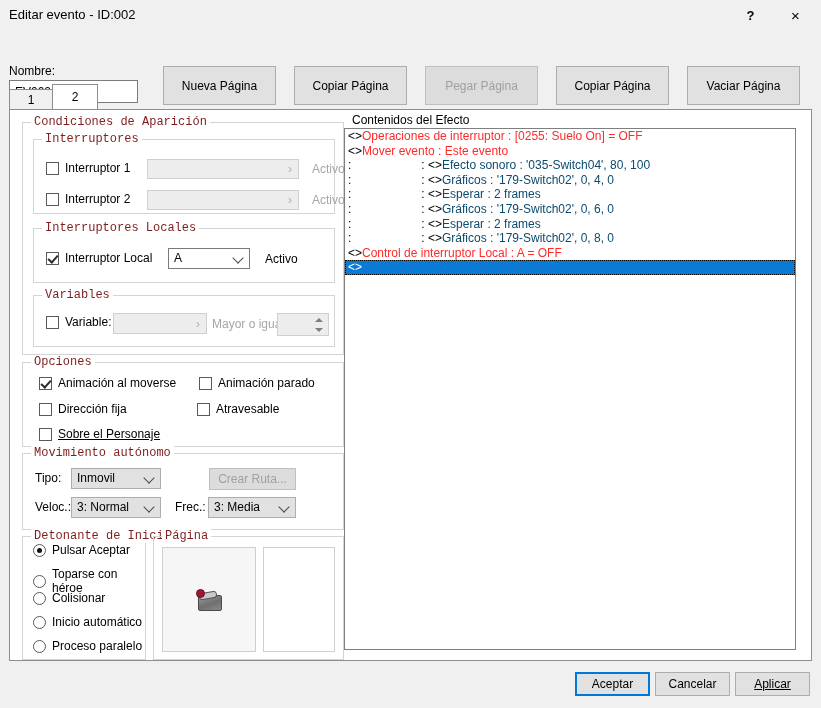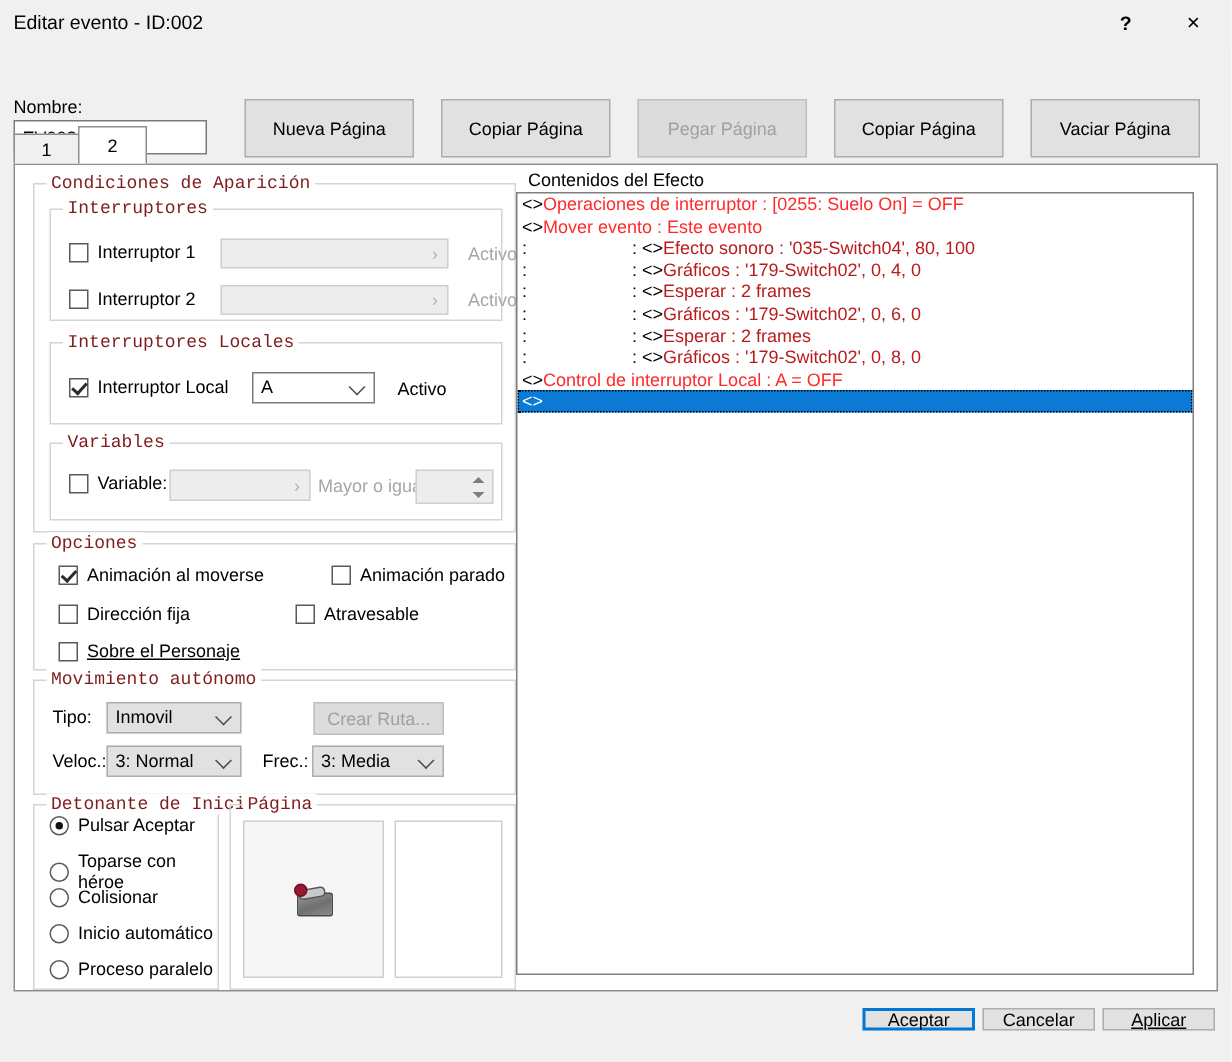--- a/index.html
+++ b/index.html
@@ -127,21 +127,21 @@
     position:absolute;left:344px;top:128px;width:452px;height:522px;
     border:1px solid #7f7f7f;background:#fff;box-sizing:border-box;
     overflow:hidden;
   }
   .evline{
     height:14.6px;line-height:14.6px;font-size:12px;white-space:pre;
     padding-left:3px;font-family:"Liberation Sans",sans-serif;
   }
   .evline .blk{color:#000;}
   .evline.lv0 .txt{color:#ff2a2a;}
-  .evline.lv1 .txt{color:#b91c1c;}
+  .evline.lv1 .txt{color:#0c4a6e;}
   .evline.sel{
     background:#0a7ad4;color:#fff;outline:1px dotted #000;outline-offset:-1px;
     width:100%;box-sizing:border-box;
   }
   .evline.sel .blk{color:#fff;}
 
   
   .gfxbox{
     position:absolute;border:1px solid #cfcfcf;background:#f6f6f6;box-sizing:border-box;
     display:flex;align-items:center;justify-content:center;
@@ -158,21 +158,21 @@
     transform:rotate(-10deg);
   }
   .sprite .knob{
     position:absolute;left:0px;top:0px;width:7px;height:7px;border-radius:50%;
     background:#9c1730;border:1px solid #6d0f20;
   }
 
   
   .footer{position:absolute;left:0;top:662px;width:821px;height:46px;background:#f0f0f0;}
   .fbtn{
-    position:absolute;top:10px;width:75px;height:15px;
+    position:absolute;top:10px;width:75px;height:24px;
     border:1px solid #adadad;background:#e1e1e1;
     display:flex;align-items:center;justify-content:center;
     font-size:12px;box-sizing:border-box;cursor:default;
   }
   .fbtn.default{border:2px solid #0078d7;background:#e1e1e1;}
   .u{text-decoration:underline;}
 </style>
 </head>
 <body>
 
@@ -263,21 +263,21 @@
       </div>
     </div>
   </div>
 
   <div class="gb" style="left:12px;top:252px;width:322px;height:85px;">
     <div class="gbt">Opciones</div>
     <div class="row" style="left:16px;top:13px;">
       <span class="chk on"></span>
       <span class="cl">Animación al moverse</span>
     </div>
-    <div class="row" style="left:182px;top:13px;padding-left:16px;">
+    <div class="row" style="left:160px;top:13px;padding-left:16px;">
       <span class="chk"></span>
       <span class="cl">Animación parado</span>
     </div>
     <div class="row" style="left:16px;top:39px;">
       <span class="chk"></span>
       <span class="cl">Dirección fija</span>
     </div>
     <div class="row" style="left:174px;top:39px;">
       <span class="chk"></span>
       <span class="cl">Atravesable</span>

